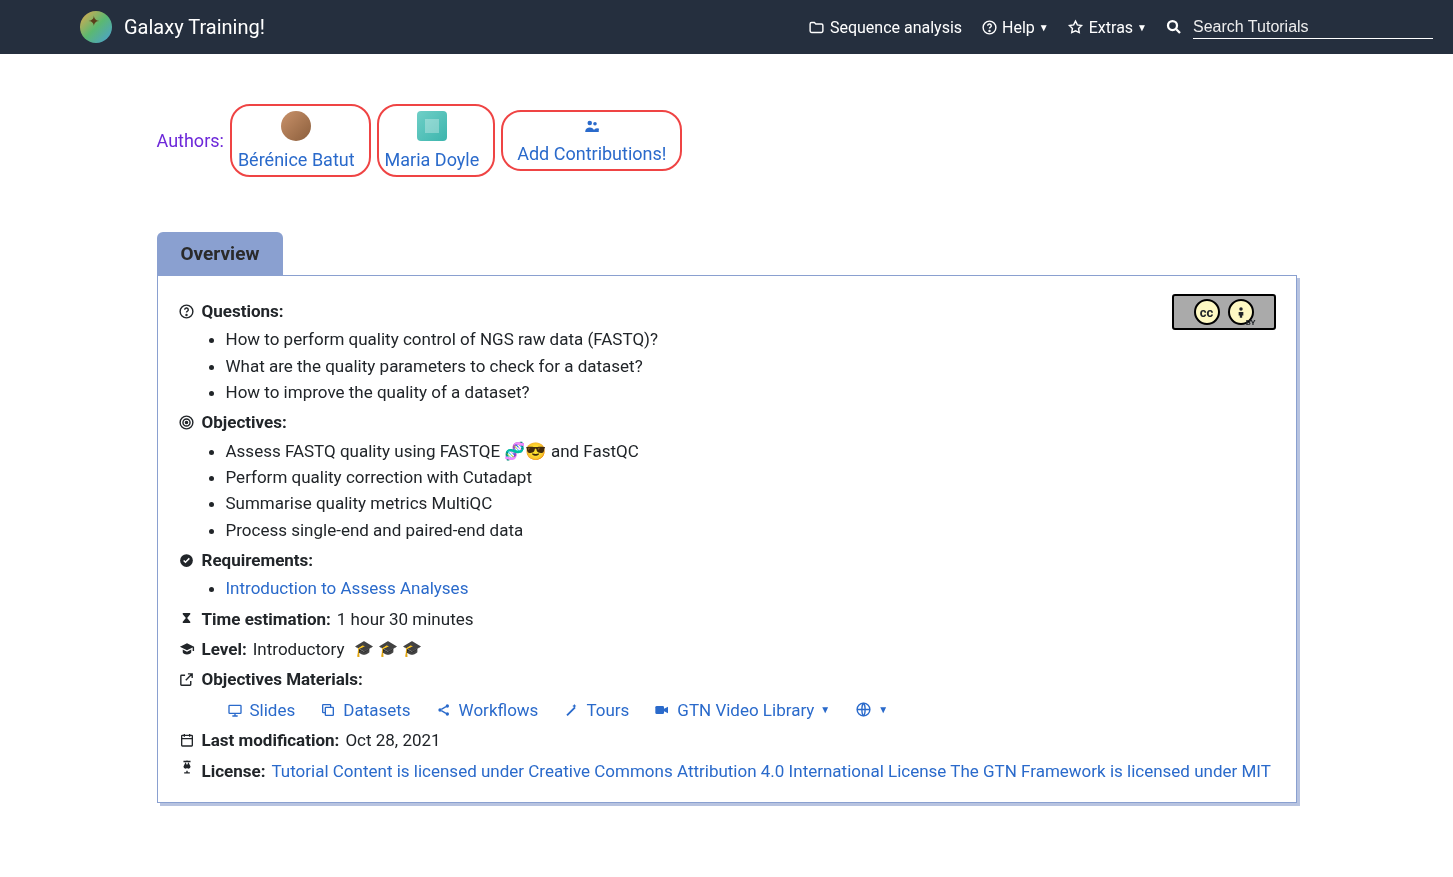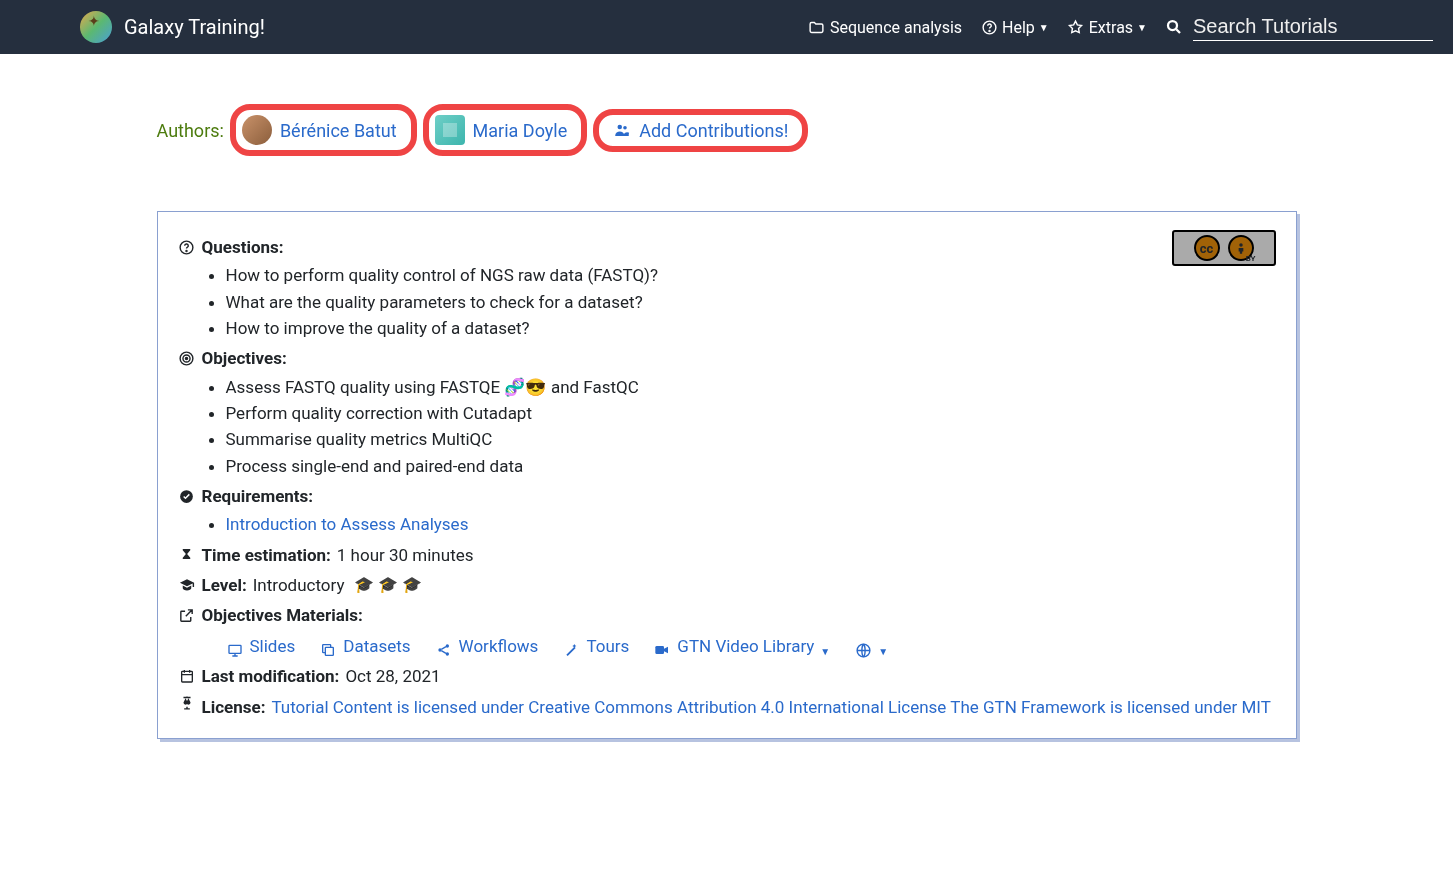--- a/index.html
+++ b/index.html
@@ -5,51 +5,51 @@
 * { margin: 0; padding: 0; box-sizing: border-box; }
 body { font-family: -apple-system, BlinkMacSystemFont, "Segoe UI", Roboto, Helvetica, Arial, sans-serif; background: #fff; color: #212529; }
 
 .navbar { background: #252f3e; color: #fff; height: 54px; display: flex; align-items: center; padding: 0 20px 0 80px; gap: 18px; }
 .brand { display: flex; align-items: center; gap: 12px; font-size: 20px; font-weight: 400; margin-right: auto; }
 .brand-logo { width: 32px; height: 32px; border-radius: 50%; background: linear-gradient(135deg, #e8a94c 0%, #5bb871 50%, #4a9fd8 100%); position: relative; overflow: hidden; }
 .brand-logo::after { content: "✦"; position: absolute; top: 2px; left: 8px; color: #5a3e1a; font-size: 14px; }
 .nav-item { display: flex; align-items: center; gap: 4px; font-size: 16px; cursor: pointer; color: #fff; }
 .nav-item .caret { font-size: 10px; }
 .search-wrap { display: flex; align-items: center; gap: 10px; }
-.search-input { background: transparent; border: none; border-bottom: 1px solid #fff; color: #c4b5fd; font-size: 20px; padding: 2px 0; width: 240px; outline: none; }
+.search-input { background: transparent; border: none; border-bottom: 1px solid #fff; color: #c4b5fd; font-size: 16px; padding: 2px 0; width: 240px; outline: none; }
 .search-input::placeholder { color: #eee; }
 
 .container { max-width: 1300px; margin: 0 auto; padding: 50px 80px 30px 80px; }
 h1 { font-size: 52px; font-weight: 700; margin-bottom: 18px; }
 .authors-row { display: flex; align-items: center; gap: 6px; font-size: 18px; flex-wrap: wrap; }
-.authors-label { color: #4d7c0f; }
-.pill { display: inline-flex; align-items: center; gap: 8px; border: 6px solid #ef4444; border-radius: 20px; padding: 5px 14px 5px 6px; color: #2a6acb; font-size: 18px; cursor: pointer; background: #fff; }
+.authors-label { color: #6d28d9; }
+.pill { display: inline-flex; align-items: center; gap: 8px; border: 2px solid #ef4444; border-radius: 20px; padding: 5px 14px 5px 6px; color: #2a6acb; font-size: 18px; cursor: pointer; background: #fff; flex-direction: column; }
 .pill.add { padding-left: 14px; }
 .avatar { width: 30px; height: 30px; border-radius: 50%; background: linear-gradient(135deg, #c9926a, #8b5e3c); display: inline-block; }
 .avatar.teal { background: linear-gradient(135deg, #6fcfc7, #3cb5ad); border-radius: 4px; position: relative; }
 .avatar.teal::after { content: ""; position: absolute; inset: 8px; background: #fff; opacity: .3; }
 
 .tab-wrap { margin-top: 55px; }
 .tab { display: inline-block; background: #8aa0d0; color: #2a2a2a; font-weight: 700; font-size: 19px; padding: 10px 24px; border-radius: 6px 6px 0 0; }
 .panel { border: 1px solid #8aa0d0; padding: 18px 20px; position: relative; box-shadow: 3px 3px 0 #b7c3e0; }
 .panel-inner { font-size: 17px; line-height: 1.55; }
 .panel-inner ul { list-style: disc; padding-left: 48px; margin: 2px 0; }
 .panel-inner > div.sect { margin-top: 4px; }
 .sect-head { font-weight: 700; display: flex; align-items: center; gap: 6px; }
 .sect-head .val { font-weight: 400; }
 .lic-link, .req-link, .sup-link { color: #2a6acb; text-decoration: none; cursor: pointer; }
 .sup-row { display: flex; flex-wrap: wrap; gap: 24px; padding-left: 48px; margin-top: 4px; }
-.sup-item { display: flex; align-items: flex-end; gap: 6px; color: #2a6acb; cursor: pointer; }
+.sup-item { display: flex; align-items: center; gap: 6px; color: #2a6acb; cursor: pointer; }
 .sup-item .caret { font-size: 10px; color: #2a6acb; }
 .level-icons { display: inline-flex; gap: 4px; margin-left: 4px; }
 .grad { font-size: 16px; }
 .grad.on { color: #1e7e34; }
 .grad.off { color: #d5d5d5; }
 .cc-badge { position: absolute; top: 18px; right: 20px; width: 104px; height: 36px; border: 2px solid #000; border-radius: 3px; background: #aaa; display: flex; align-items: center; justify-content: center; gap: 8px; }
-.cc-c { width: 26px; height: 26px; border: 2px solid #000; border-radius: 50%; display: flex; align-items: center; justify-content: center; font-weight: 700; font-size: 13px; background: #a16207; }
+.cc-c { width: 26px; height: 26px; border: 2px solid #000; border-radius: 50%; display: flex; align-items: center; justify-content: center; font-weight: 700; font-size: 13px; background: #fef9c3; }
 .cc-by { font-size: 8px; font-weight: 700; position: absolute; bottom: 1px; right: 18px; text-align: center; }
 
 .icon { display: inline-flex; width: 18px; height: 18px; align-items: center; justify-content: center; }
 svg { display: block; }
 </style>
 </head>
 <body>
 
 <nav class="navbar">
   <div class="brand">
@@ -114,20 +114,21 @@
             <circle cx="16" cy="9" r="2.4"></circle>
             <path d="M3 19c0-3 3-5 6-5s6 2 6 5v1H3v-1z"></path>
             <path d="M14 19c.2-2 2-4 5-4 1 0 2 .3 2.7.8-.5-.4-.7 2.2-.7 3.2v1h-7v-1z"></path>
           </svg>
         </span>
       <span>Add Contributions!</span>
     </span>
   </div>
 
   <div class="tab-wrap">
+    <div class="tab">Overview</div>
     <div class="panel">
       <div class="cc-badge">
         <span class="cc-c">cc</span>
         <span class="cc-c">
             <svg viewBox="0 0 24 24" width="14" height="14" fill="currentColor">
               <circle cx="12" cy="7" r="3"></circle>
               <path d="M8 12h8v6h-2v4h-4v-4H8v-6z"></path>
             </svg>
           </span>
         <span class="cc-by">BY</span>

